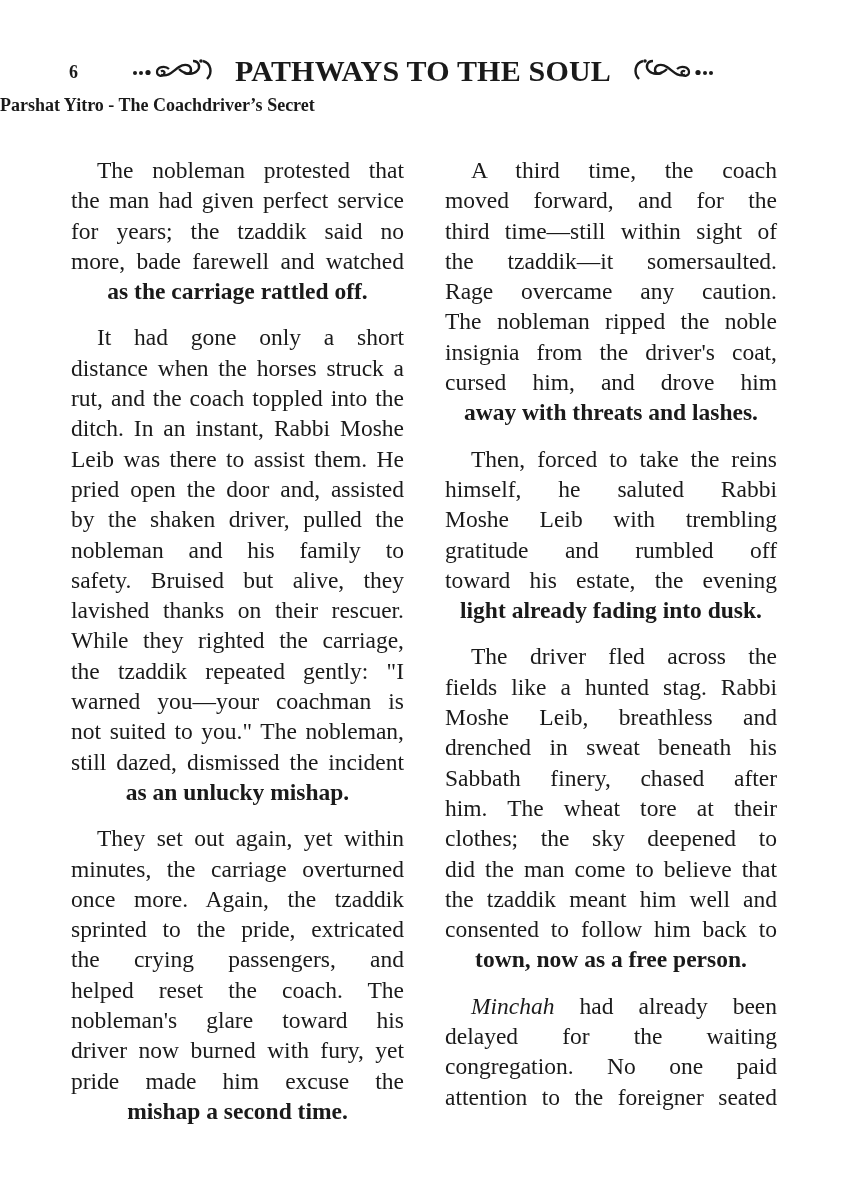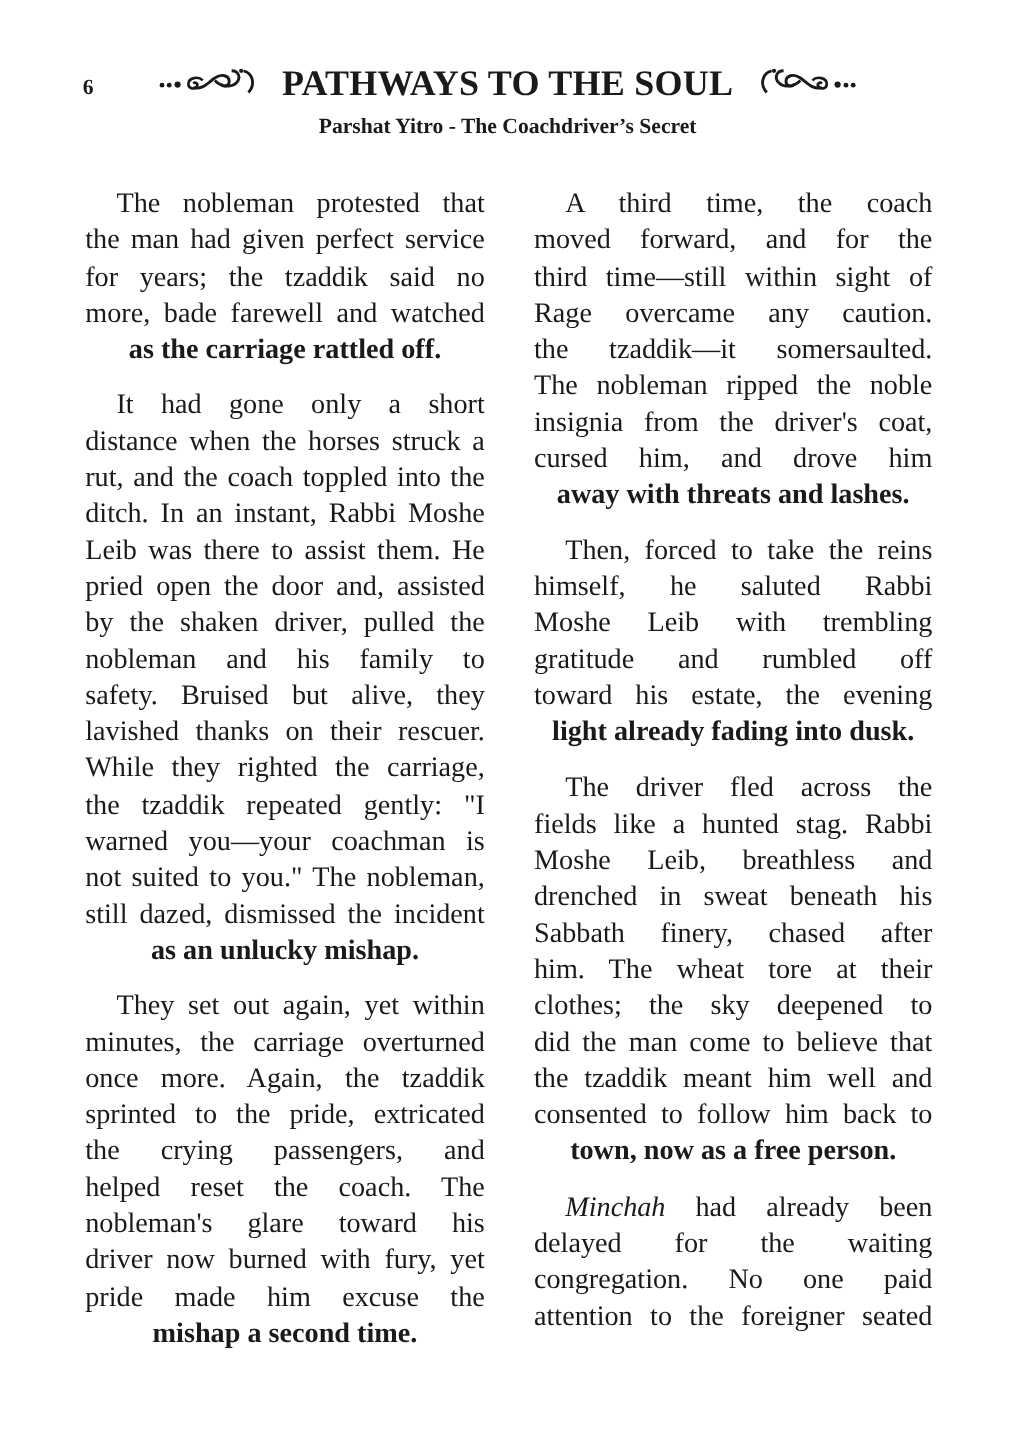--- a/index.html
+++ b/index.html
@@ -1,21 +1,21 @@
 <!DOCTYPE html>
 <html><head>
   <meta charset="utf-8">
   <style>
     html, body { margin: 0; padding: 0; background: #ffffff; }
     body { width: 846px; height: 1200px; position: relative; overflow: hidden; color: #1a1a1a; font-family: "Liberation Serif", serif; }
     .page-num { position: absolute; left: 69px; top: 62px; font-size: 18px; font-weight: bold; }
     .header { position: absolute; left: 0; width: 846px; top: 51px; text-align: center; font-size: 30px; font-weight: bold; letter-spacing: 0.2px; white-space: nowrap; }
     .header .orn { display: inline-block; vertical-align: middle; }
     .header .title { vertical-align: middle; margin: 16px 4px; }
-    .subheader { position: absolute; left: 0; width: 846px; top: 95px; text-align: center; font-size: 18px; font-weight: bold; }
+    .subheader { position: absolute; left: 0; width: 846px; top: 95px; text-align: left; font-size: 18px; font-weight: bold; }
     .col { position: absolute; top: 143px; width: 333px; }
     .col.left { left: 71px; }
     .col.right { left: 445px; width: 332px; }
     .para { margin: 12px 0 16px 0; }
     .line { font-size: 23.5px; line-height: 30.3px; height: 30.3px; white-space: nowrap; text-align: justify; text-align-last: justify; }
     .line.last { text-align: center; text-align-last: center; font-weight: bold; }
     .line.first { text-indent: 26px; }
     em { font-style: italic; }
   </style>
 </head>
@@ -90,22 +90,22 @@
       <div class="line">driver now burned with fury, yet</div>
       <div class="line">pride made him excuse the</div>
       <div class="line last">mishap a second time.</div>
     </div>
   </div>
 <div class="col right" id="col-right">
     <div class="para">
       <div class="line first">A third time, the coach</div>
       <div class="line">moved forward, and for the</div>
       <div class="line">third time—still within sight of</div>
+      <div class="line">the tzaddik—it somersaulted.</div>
       <div class="line">Rage overcame any caution.</div>
-      <div class="line">the tzaddik—it somersaulted.</div>
       <div class="line">The nobleman ripped the noble</div>
       <div class="line">insignia from the driver's coat,</div>
       <div class="line">cursed him, and drove him</div>
       <div class="line last">away with threats and lashes.</div>
     </div>
     <div class="para">
       <div class="line first">Then, forced to take the reins</div>
       <div class="line">himself, he saluted Rabbi</div>
       <div class="line">Moshe Leib with trembling</div>
       <div class="line">gratitude and rumbled off</div>

